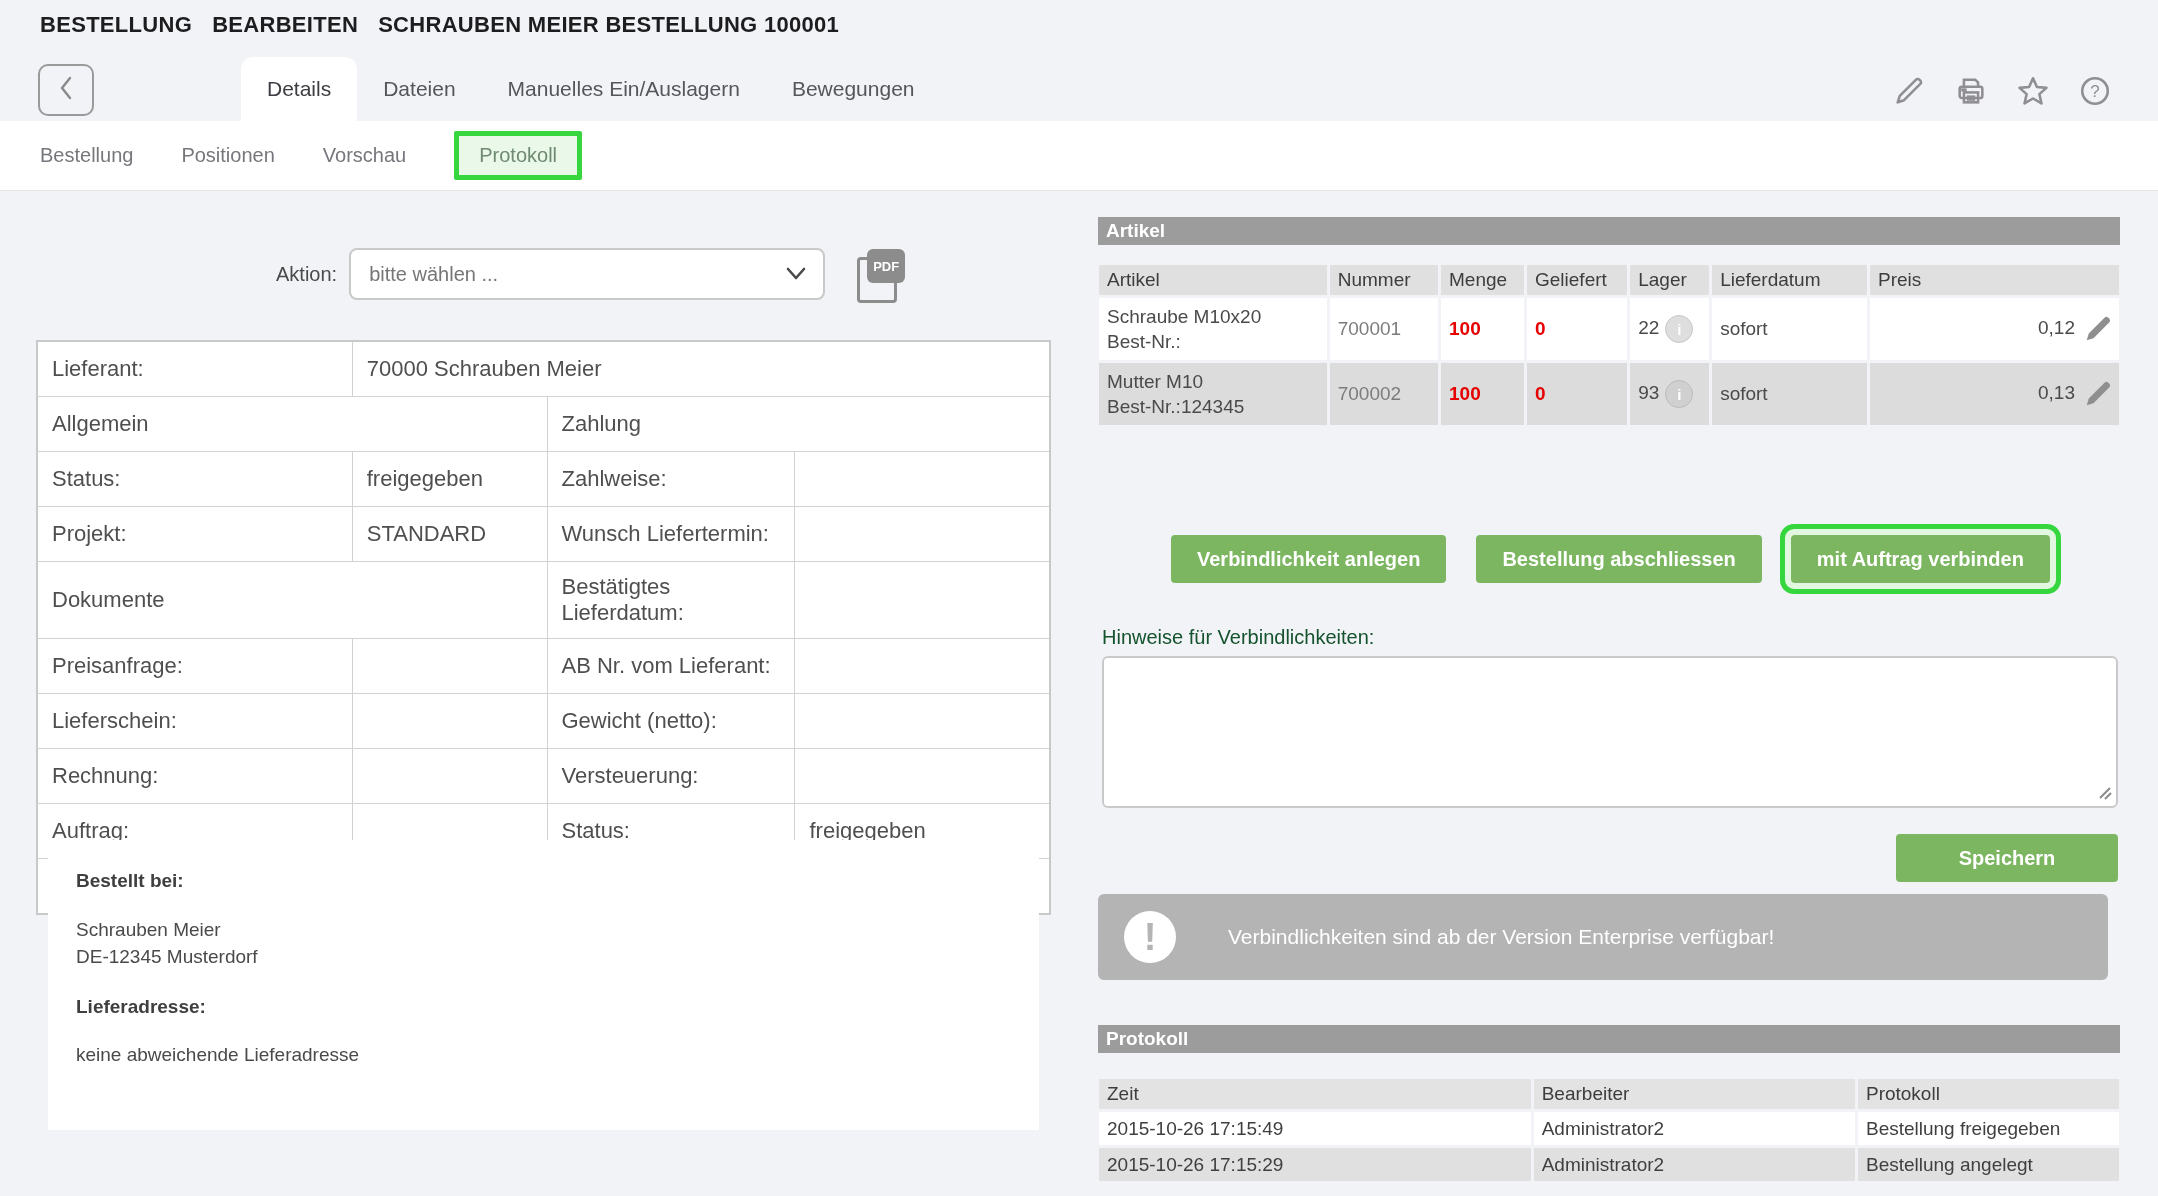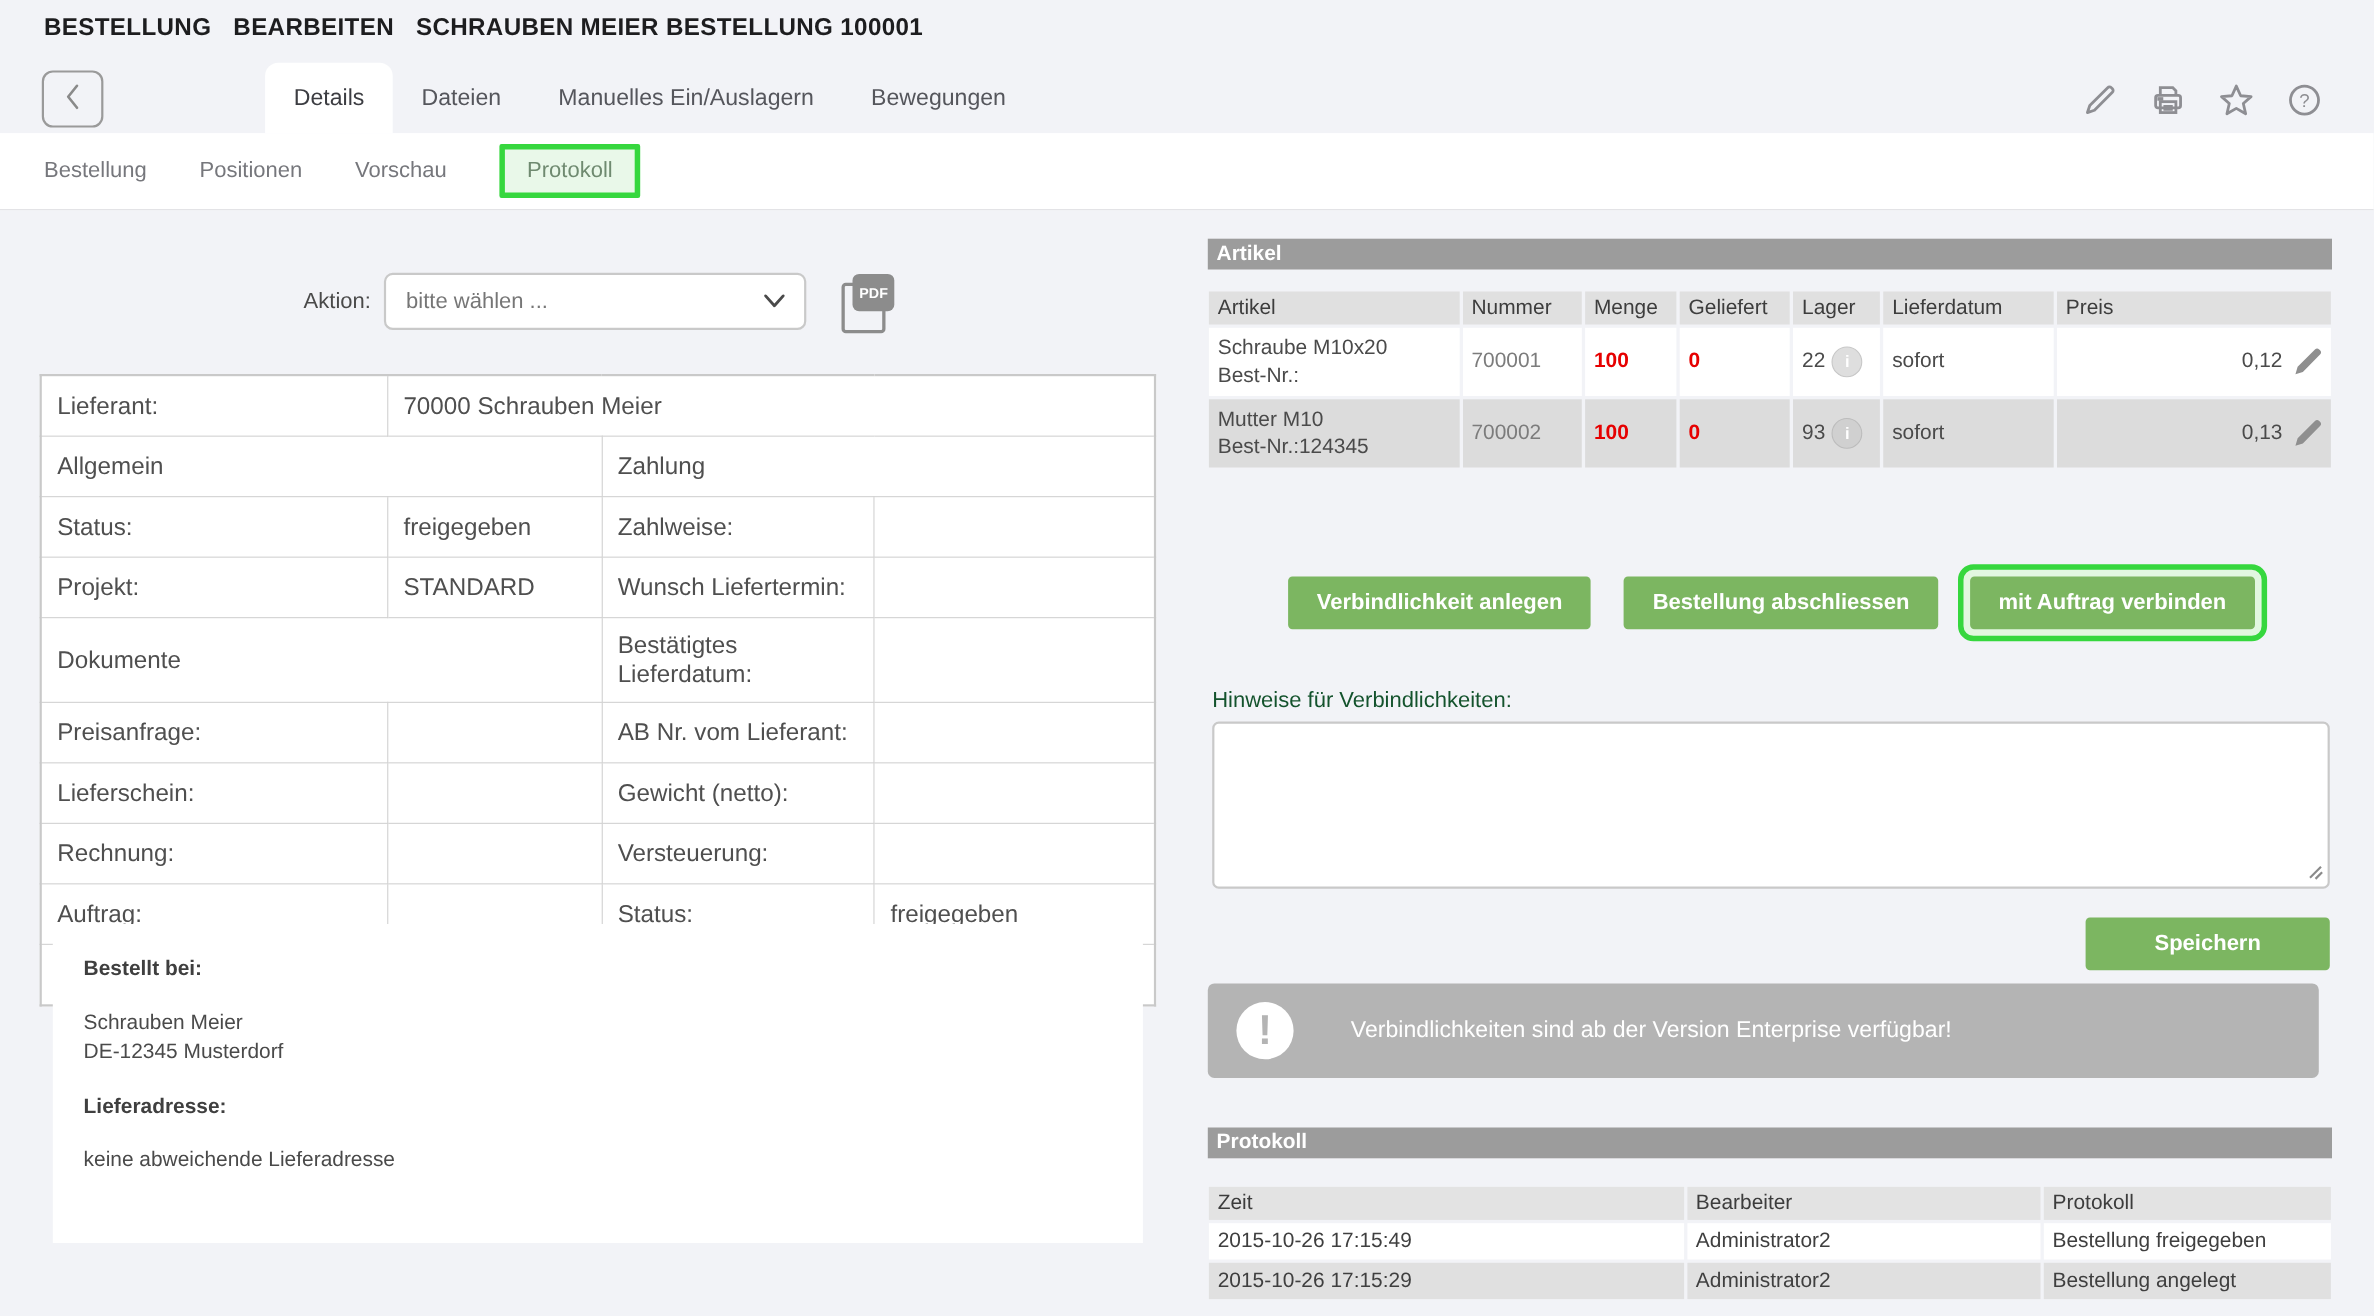--- a/index.html
+++ b/index.html
@@ -20,21 +20,21 @@
 
   
   .subband{position:absolute;left:0;top:121px;width:2158px;height:69px;background:#ffffff;border-bottom:1px solid #e3e3e6;}
   .subtabs{position:absolute;left:40px;top:121px;height:69px;display:flex;align-items:center;gap:48px;}
   .subtab{font-size:20px;color:#76777c;cursor:pointer;}
   .subtab.highlight{border:5px solid #36d73e;background:#e9f8e9;color:#6f8a70;padding:8px 20px;border-radius:2px;}
 
   
   .aktion-row{position:absolute;left:276px;top:248px;display:flex;align-items:center;}
   .aktion-label{font-size:20px;color:#4a4a4a;}
-  .select{position:relative;margin-left:12px;width:384px;height:52px;background:#fff;border:2px solid #c9c9c9;
+  .select{position:relative;margin-left:12px;width:476px;height:52px;background:#fff;border:2px solid #c9c9c9;
     border-radius:8px;display:flex;align-items:center;cursor:pointer;box-sizing:border-box;}
   .select .sel-val{padding-left:18px;font-size:20px;color:#767676;}
   .select svg{position:absolute;right:16px;top:16px;}
   .pdf-icon{position:relative;margin-left:32px;width:48px;height:50px;cursor:pointer;}
   .pdf-back{position:absolute;left:0;top:8px;width:34px;height:40px;border:3px solid #8c8c8c;border-radius:4px;}
   .pdf-front{position:absolute;left:10px;top:0;width:38px;height:34px;background:#8c8c8c;border-radius:6px;
     display:flex;align-items:center;justify-content:center;color:#fff;font-size:13px;font-weight:700;}
 
   table.dt{position:absolute;left:36px;top:340px;width:1015px;border-collapse:collapse;table-layout:fixed;
     border:2px solid #c9c9c9;background:#fff;}
@@ -61,21 +61,21 @@
   table.at .nm{line-height:25px;}
   table.at .num{color:#7c7c7c;}
   table.at .red{color:#e60000;font-weight:700;}
   table.at .preis{text-align:right;padding-right:6px;white-space:nowrap;}
   .info-dot{display:inline-flex;width:26px;height:26px;border-radius:50%;background:#dedede;border:1px solid #c7c7c7;
     color:#fff;font-size:15px;font-weight:700;align-items:center;justify-content:center;vertical-align:middle;margin-left:6px;cursor:pointer;}
   tr.r1 .info-dot{background:#d0d0d0;border-color:#bcbcbc;}
   .pencil{width:30px;height:30px;vertical-align:middle;margin-left:8px;cursor:pointer;}
   .pencil path{fill:#8f8f8f;}
 
-  .btn-row{position:absolute;left:1171px;top:513px;display:flex;align-items:center;}
+  .btn-row{position:absolute;left:1171px;top:524px;display:flex;align-items:center;}
   .gbtn{height:48px;background:#7cb661;border:none;border-radius:4px;color:#fff;font-size:20px;font-weight:700;
     padding:0 26px;cursor:pointer;font-family:"Liberation Sans",sans-serif;white-space:nowrap;}
   .gap1{width:30px;}
   .gap2{width:18px;}
   .annot{border:5px solid #36d73e;background:#e2f7e0;padding:6px;border-radius:14px;}
 
   .notes-label{position:absolute;left:1102px;top:626px;font-size:20px;color:#14532d;}
   .notes-area{position:absolute;left:1102px;top:656px;width:1016px;height:152px;box-sizing:border-box;
     background:#fff;border:2px solid #c9c9c9;border-radius:6px;resize:none;font-family:"Liberation Sans",sans-serif;font-size:19px;padding:10px;}
   .resize-grip{position:absolute;left:2096px;top:784px;pointer-events:none;}

